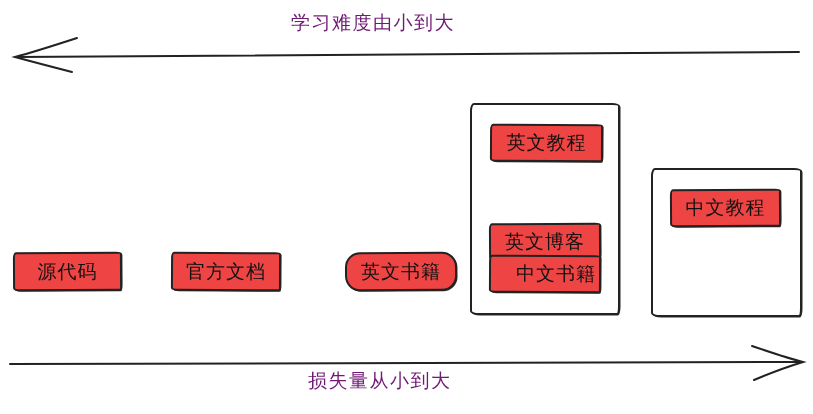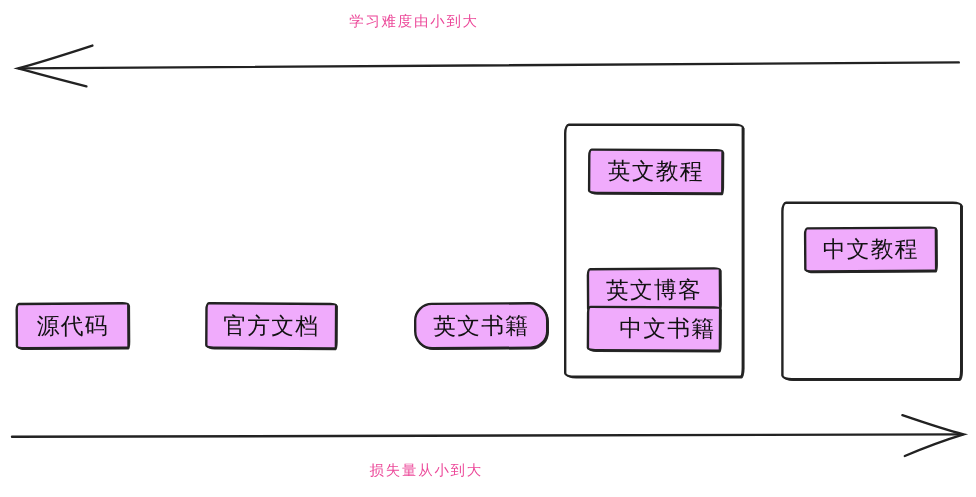--- a/index.html
+++ b/index.html
@@ -23,38 +23,38 @@
     pointer-events: none;
   }
   .arrows path {
     stroke: #222222;
     stroke-width: 2;
     fill: none;
     stroke-linecap: round;
   }
   .axis-label {
     position: absolute;
-    font-size: 12px;
+    font-size: 19px;
     letter-spacing: 1.5px;
-    color: #ec4899;
+    color: #701a75;
     white-space: nowrap;
   }
   .axis-label.top {
     left: 291px;
     top: 10px;
   }
   .axis-label.bottom {
     left: 308px;
-    top: 384px;
+    top: 368px;
   }
   .box {
     position: absolute;
     box-sizing: border-box;
     border: 2px solid #222222;
-    background: #f0abfc;
+    background: #ef4444;
     display: flex;
     align-items: center;
     justify-content: center;
     font-size: 19px;
     letter-spacing: 1px;
     color: #111111;
     white-space: nowrap;
     border-radius: 3px 6px 2px 7px / 6px 2px 7px 3px;
     box-shadow: 1px 1px 0 -0.5px #2b2b2b;
   }
@@ -82,21 +82,21 @@
     <g>
       <path d="M799 52 Q 420 54 16 57"></path>
       <path d="M77 38 Q 34 52 15 57 Q 37 63 72 72"></path>
     </g>
     <g>
       <path d="M10 364 Q 400 362 802 362"></path>
       <path d="M752 346 Q 787 358 803 362 Q 780 369 754 380"></path>
     </g>
   </svg>
 
-  <div class="box tilt-a" style="left:13px; top:252px; width:95px; height:39px;">源代码</div>
+  <div class="box tilt-a" style="left:13px; top:252px; width:109px; height:39px;">源代码</div>
 
   <div class="box tilt-b" style="left:171px; top:252px; width:110px; height:39px;">官方文档</div>
 
   <div class="box tilt-a" style="left:345px; top:252px; width:112px; height:39px;border-radius:15px;">英文书籍</div>
 
   <div class="group" style="left:470px; top:103px; width:150px; height:212px;">
     <div class="box tilt-b" style="left:18px; top:19px; width:113px; height:38px;">英文教程</div>
     <div class="box tilt-a" style="left:17px; top:85px; width:112px; height:37px;margin-top:33px;">英文博客</div>
     <div class="box tilt-b" style="left:17px; top:150px; width:112px; height:38px;padding-left:22px;">中文书籍</div>
   </div>

